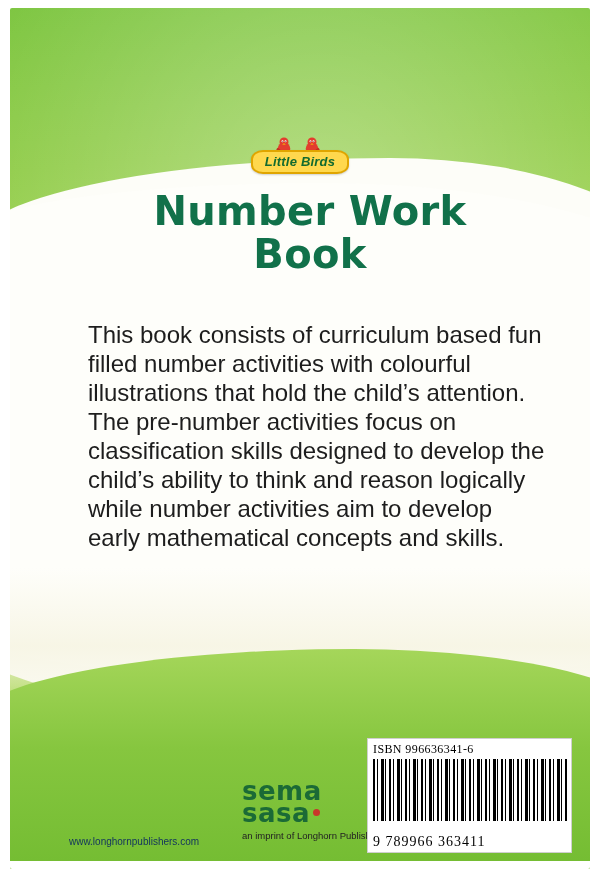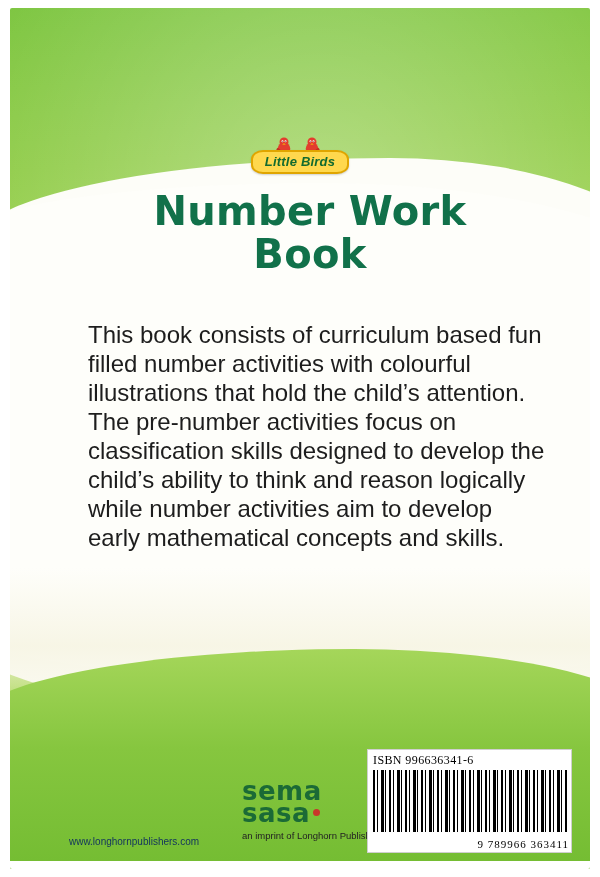--- a/index.html
+++ b/index.html
@@ -239,26 +239,26 @@
     height: 62px;
     width: 100%;
     background:
       repeating-linear-gradient(90deg,
         #000 0px, #000 2px, #fff 2px, #fff 4px,
         #000 4px, #000 5px, #fff 5px, #fff 8px,
         #000 8px, #000 11px, #fff 11px, #fff 12px,
         #000 12px, #000 13px, #fff 13px, #fff 16px);
   }
   .barcode-num {
-    text-align: right;
-    font-size: 11px;
+    text-align: left;
+    font-size: 14px;
     letter-spacing: 1px;
     font-family: "Liberation Serif", serif;
     color: #000;
-    margin-top: 6px;
+    margin-top: 13px;
   }
 </style>
 </head>
 <body>
 
 <div class="page">
   <div class="cover">
 
     <div class="top-curve"></div>
     <div class="white-band"></div>

